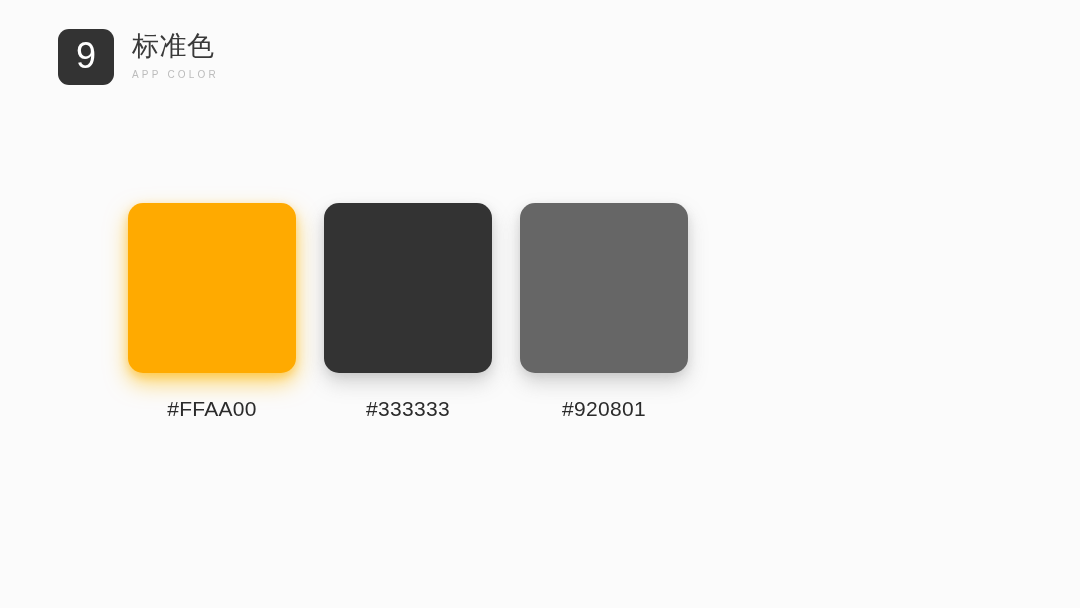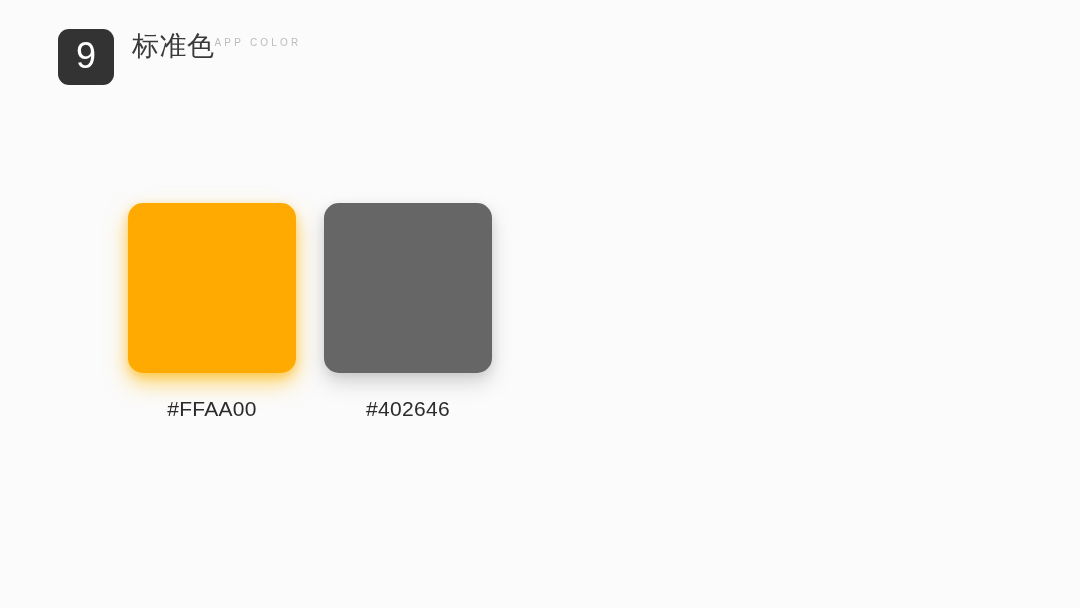--- a/index.html
+++ b/index.html
@@ -40,20 +40,21 @@
     line-height: 1;
     font-weight: 400;
     font-family: "Liberation Sans", "DejaVu Sans", sans-serif;
     position: relative;
     top: -1px;
   }
   .header-text {
     margin-left: 18px;
     padding-top: 1px;
     display: flex;
+    flex-direction: column;
   }
   .title-cn {
     font-size: 27px;
     line-height: 32px;
     color: #3a3a3a;
     font-weight: 400;
     letter-spacing: 0.5px;
     font-family: "DejaVu Sans", "Liberation Sans", sans-serif;
   }
   .title-en {
@@ -114,16 +115,20 @@
     <div class="title-en" style="color: rgb(188, 188, 188);">APP COLOR</div>
   </div>
 </div>
 
 <div class="swatch-row">
     <div class="swatch-item">
       <div class="swatch-chip shadow-glow" style="background: rgb(255, 170, 0);"></div>
       <div class="swatch-label">#FFAA00</div>
     </div>
     <div class="swatch-item">
+      <div class="swatch-chip shadow-neutral" style="background: rgb(51, 51, 51);"></div>
+      <div class="swatch-label">#333333</div>
+    </div>
+    <div class="swatch-item">
       <div class="swatch-chip shadow-neutral" style="background: rgb(102, 102, 102);"></div>
-      <div class="swatch-label">#402646</div>
+      <div class="swatch-label">#920801</div>
     </div>
   </div>
 
 </body></html>

